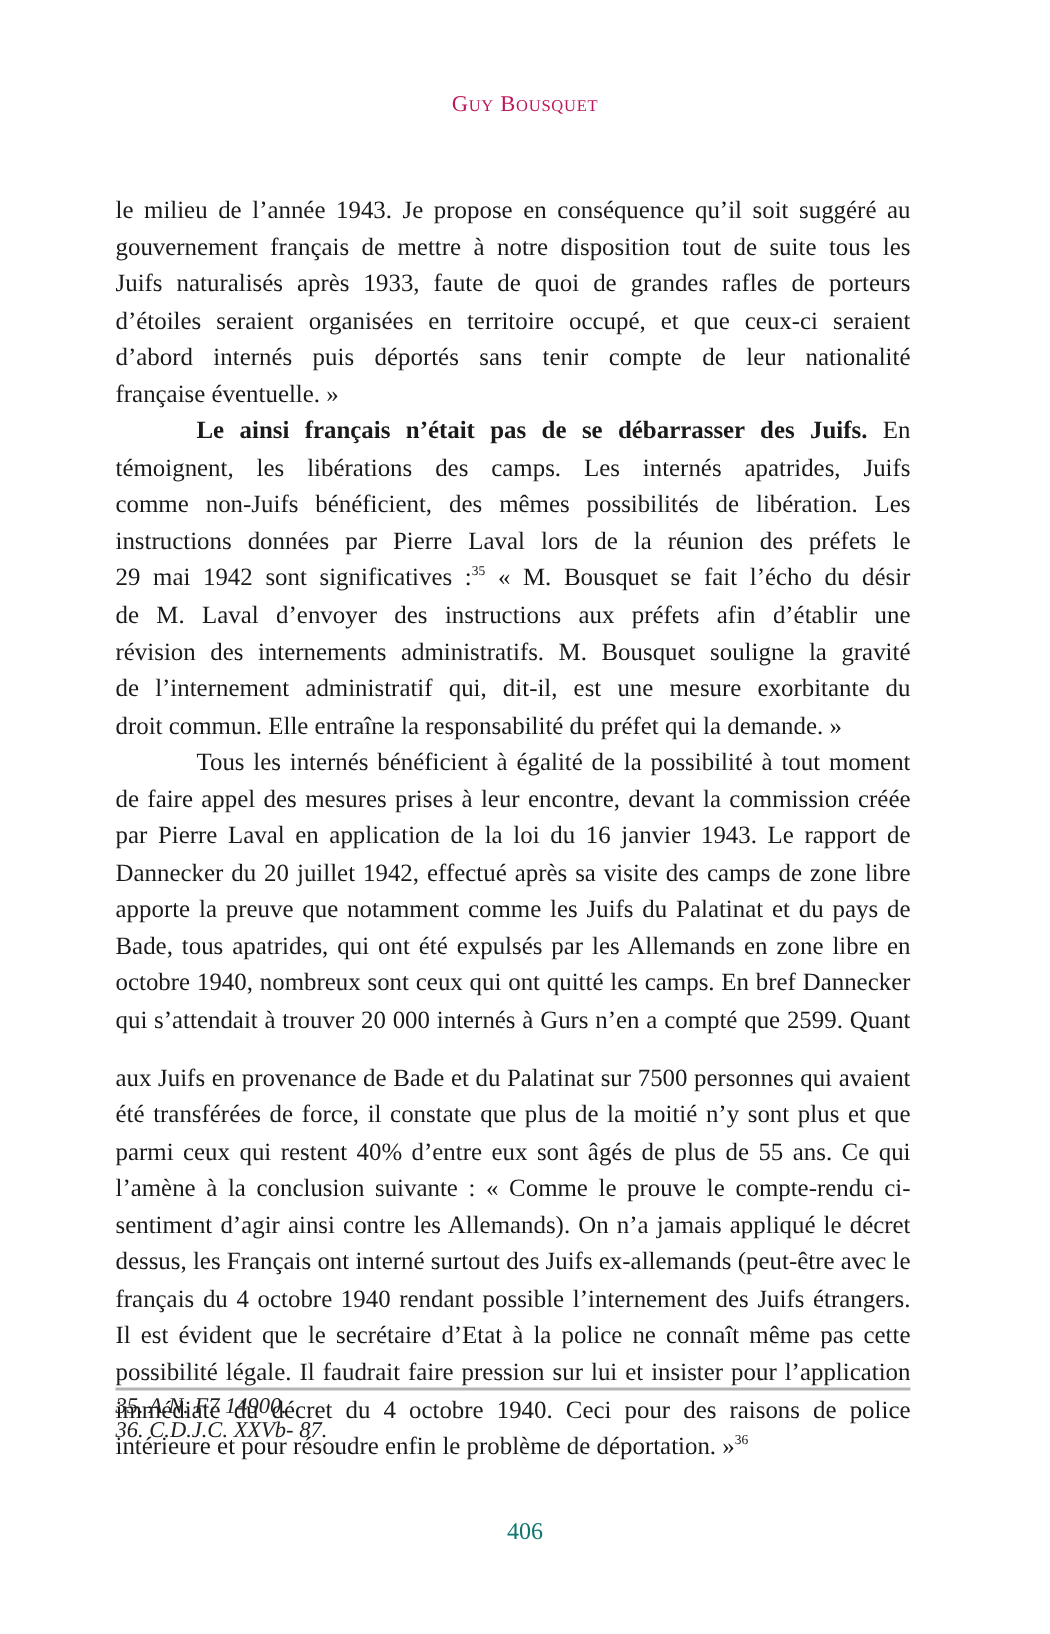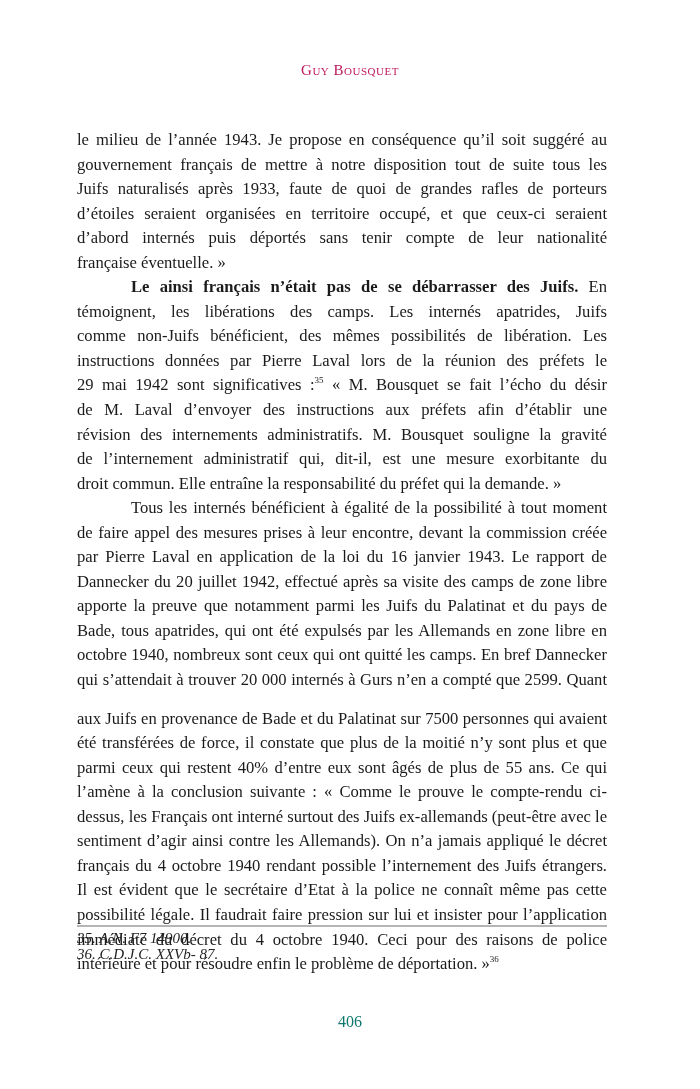--- a/index.html
+++ b/index.html
@@ -44,30 +44,30 @@
     <div class="line" style="white-space: normal; overflow: hidden;">révision des internements administratifs. M. Bousquet souligne la gravité</div>
     <div class="line" style="white-space: normal; overflow: hidden;">de l’internement administratif qui, dit-il, est une mesure exorbitante du</div>
     <div class="line last" style="white-space: normal; overflow: hidden;">droit commun. Elle entraîne la responsabilité du préfet qui la demande. »</div>
   </div>
 
   <div>
     <div class="line indent" style="white-space: normal; overflow: hidden;">Tous les internés bénéficient à égalité de la possibilité à tout moment</div>
     <div class="line" style="white-space: normal; overflow: hidden;">de faire appel des mesures prises à leur encontre, devant la commission créée</div>
     <div class="line" style="white-space: normal; overflow: hidden;">par Pierre Laval en application de la loi du 16 janvier 1943. Le rapport de</div>
     <div class="line" style="white-space: normal; overflow: hidden;">Dannecker du 20 juillet 1942, effectué après sa visite des camps de zone libre</div>
-    <div class="line" style="white-space: normal; overflow: hidden;">apporte la preuve que notamment parmi les Juifs du Palatinat et du pays de</div>
+    <div class="line" style="white-space: normal; overflow: hidden;">apporte la preuve que notamment comme les Juifs du Palatinat et du pays de</div>
     <div class="line" style="white-space: normal; overflow: hidden;">Bade, tous apatrides, qui ont été expulsés par les Allemands en zone libre en</div>
     <div class="line" style="white-space: normal; overflow: hidden;">octobre 1940, nombreux sont ceux qui ont quitté les camps. En bref Dannecker</div>
     <div class="line" style="white-space: normal; overflow: hidden;">qui s’attendait à trouver 20 000 internés à Gurs n’en a compté que 2599. Quant</div>
     <div class="line" style="white-space: normal; overflow: hidden; margin-top: 14px;">aux Juifs en provenance de Bade et du Palatinat sur 7500 personnes qui avaient</div>
     <div class="line" style="white-space: normal; overflow: hidden;">été transférées de force, il constate que plus de la moitié n’y sont plus et que</div>
     <div class="line" style="white-space: normal; overflow: hidden;">parmi ceux qui restent 40% d’entre eux sont âgés de plus de 55 ans. Ce qui</div>
     <div class="line" style="white-space: normal; overflow: hidden;">l’amène à la conclusion suivante : « Comme le prouve le compte-rendu ci-</div>
+    <div class="line" style="white-space: normal; overflow: hidden;">sentiment d’agir ainsi contre les Allemands). On n’a jamais appliqué le décret</div>
     <div class="line" style="white-space: normal; overflow: hidden;">dessus, les Français ont interné surtout des Juifs ex-allemands (peut-être avec le</div>
-    <div class="line" style="white-space: normal; overflow: hidden;">sentiment d’agir ainsi contre les Allemands). On n’a jamais appliqué le décret</div>
     <div class="line" style="white-space: normal; overflow: hidden;">français du 4 octobre 1940 rendant possible l’internement des Juifs étrangers.</div>
     <div class="line" style="white-space: normal; overflow: hidden;">Il est évident que le secrétaire d’Etat à la police ne connaît même pas cette</div>
     <div class="line" style="white-space: normal; overflow: hidden;">possibilité légale. Il faudrait faire pression sur lui et insister pour l’application</div>
     <div class="line" style="white-space: normal; overflow: hidden;">immédiate du décret du 4 octobre 1940. Ceci pour des raisons de police</div>
     <div class="line last" style="white-space: normal; overflow: hidden;"><span>intérieure et pour résoudre enfin le problème de déportation. »</span><sup>36</sup></div>
   </div>
 </div>
 
 <div class="fn-rule"></div>
 

